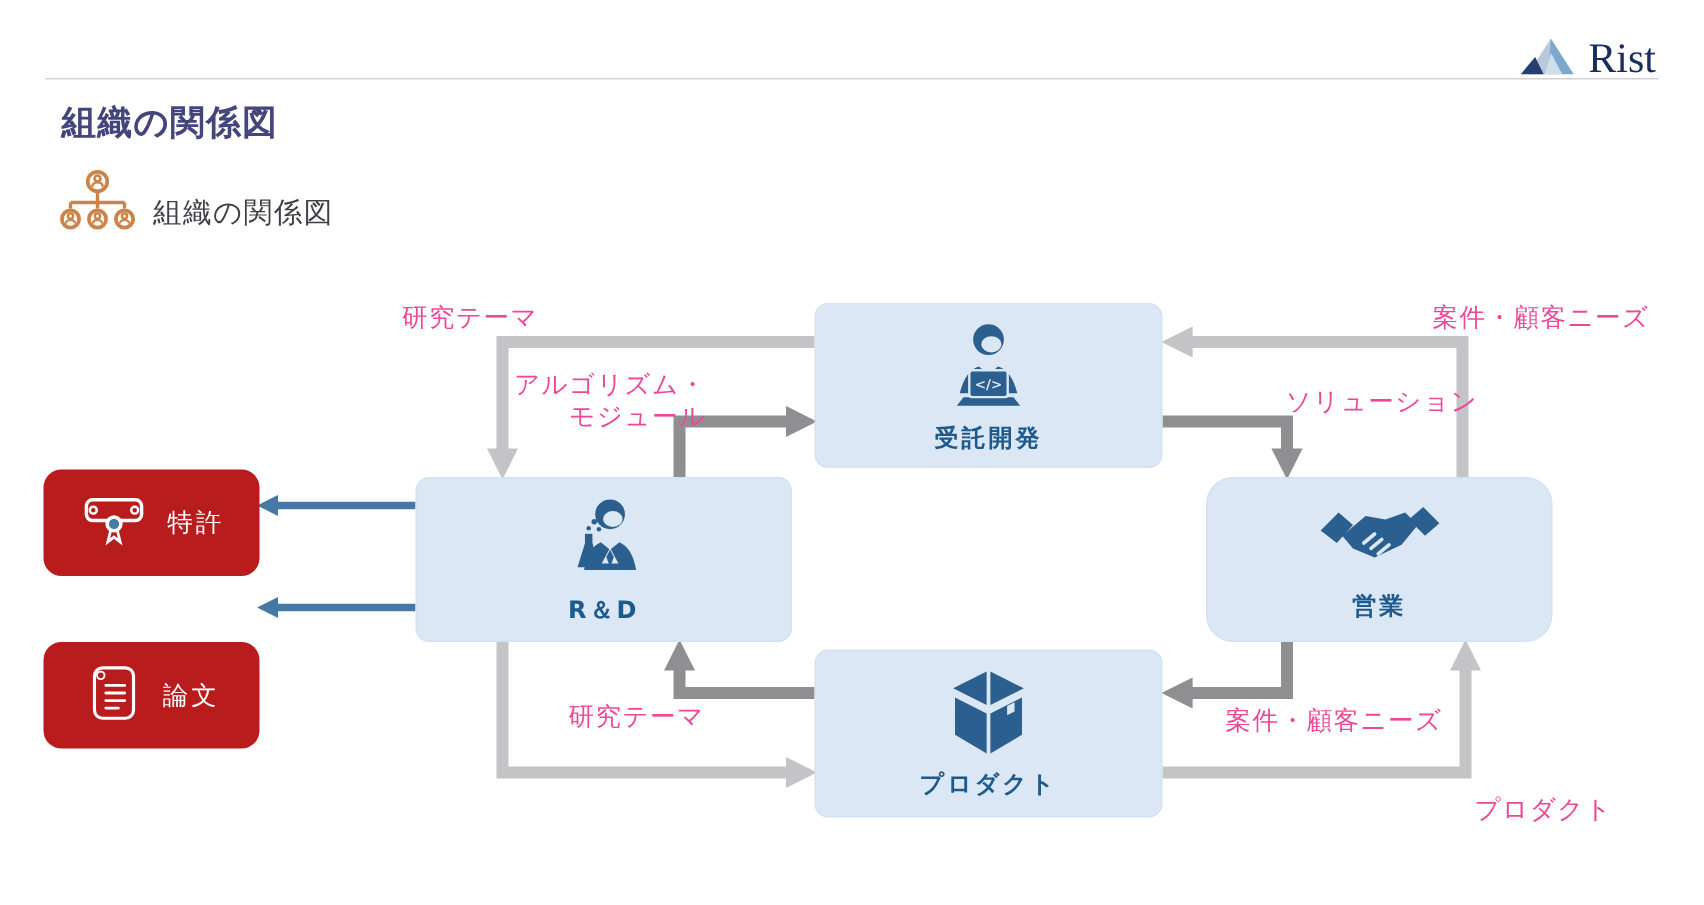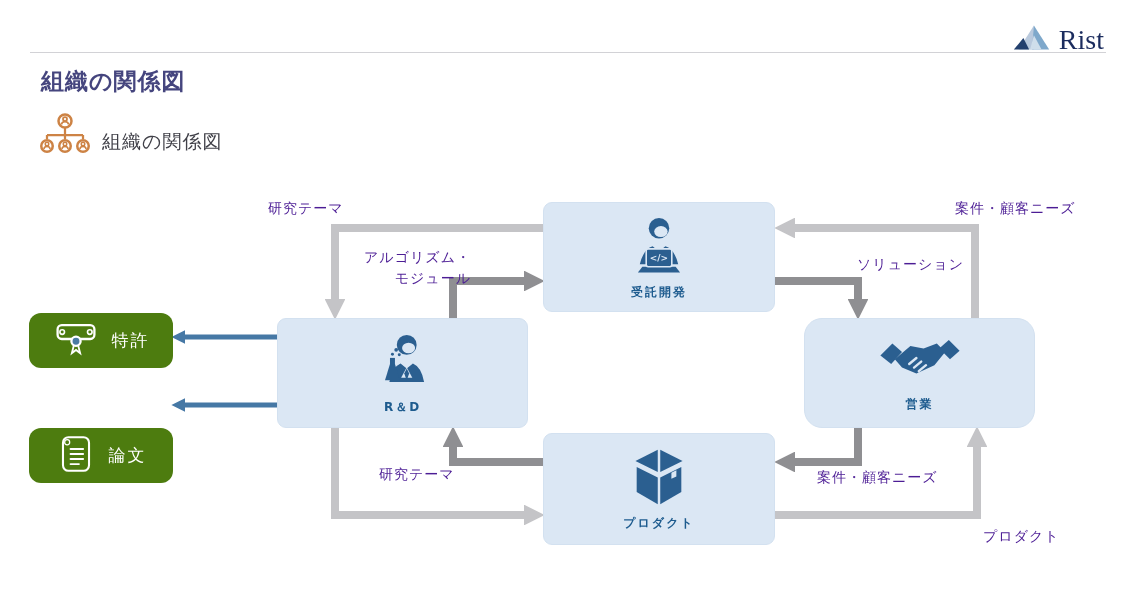--- a/index.html
+++ b/index.html
@@ -14,35 +14,35 @@
   .divider { position:absolute; left:30px; right:30px; top:52px; height:1px; background:#d2d2d6; }
 
   
   .page-title { position:absolute; left:41px; top:66px; font-size:23px; font-weight:bold; color:#45457e; letter-spacing:1px; }
   .section-head { position:absolute; left:40px; top:112px; display:flex; align-items:center; gap:12px; }
   .section-heading { font-size:19px; color:#3f3f47; letter-spacing:1px; }
 
   
   .node { position:absolute; background:#dbe7f4; border:1px solid #d3e1f0; border-radius:9px;
           display:flex; flex-direction:column; align-items:center; justify-content:center; gap:3px; }
-  .node-label { font-size:12px; font-weight:bold; color:#1d5b8e; letter-spacing:2px; }
+  .node-label { font-size:16px; font-weight:bold; color:#1d5b8e; letter-spacing:2px; }
   .n-contract { left:543px; top:202px; width:232px; height:110px; }
   .n-rnd      { left:277px; top:318px; width:251px; height:110px; }
   .n-sales    { left:804px; top:318px; width:231px; height:110px;border-radius:18px; }
   .n-product  { left:543px; top:433px; width:232px; height:112px; }
 
   
-  .output { position:absolute; left:29px; width:144px; height:55px; background:#4d7c0f; border-radius:12px;
+  .output { position:absolute; left:29px; width:144px; height:71px; background:#b91c1c; border-radius:12px;
             display:flex; align-items:center; justify-content:center; gap:13px; }
   .o-patent { top:313px; }
   .o-paper  { top:380px;margin-top:48px; }
   .output-label { font-size:17px; color:#ffffff; letter-spacing:2px; }
 
   
-  .edge-label { position:absolute; font-size:14px; color:#4c1d95; letter-spacing:1px; white-space:pre-line; }
+  .edge-label { position:absolute; font-size:17px; color:#ec4899; letter-spacing:1px; white-space:pre-line; }
   .el-research-top   { left:268px; top:200px; }
   .el-algo-top       { left:335px; top:247px; width:136px; text-align:right; line-height:21px; }
   .el-case-top       { left:955px; top:200px; }
   .el-solution       { left:826px; top:256px;margin-left:31px; }
   .el-research-bot   { left:379px; top:466px; }
   .el-algo-bot       { left:174px; top:527px; }
   .el-case-bot       { left:817px; top:469px; }
   .el-product-bot    { left:983px; top:528px; }
 
   .arrows { position:absolute; left:0; top:0; pointer-events:none; }

